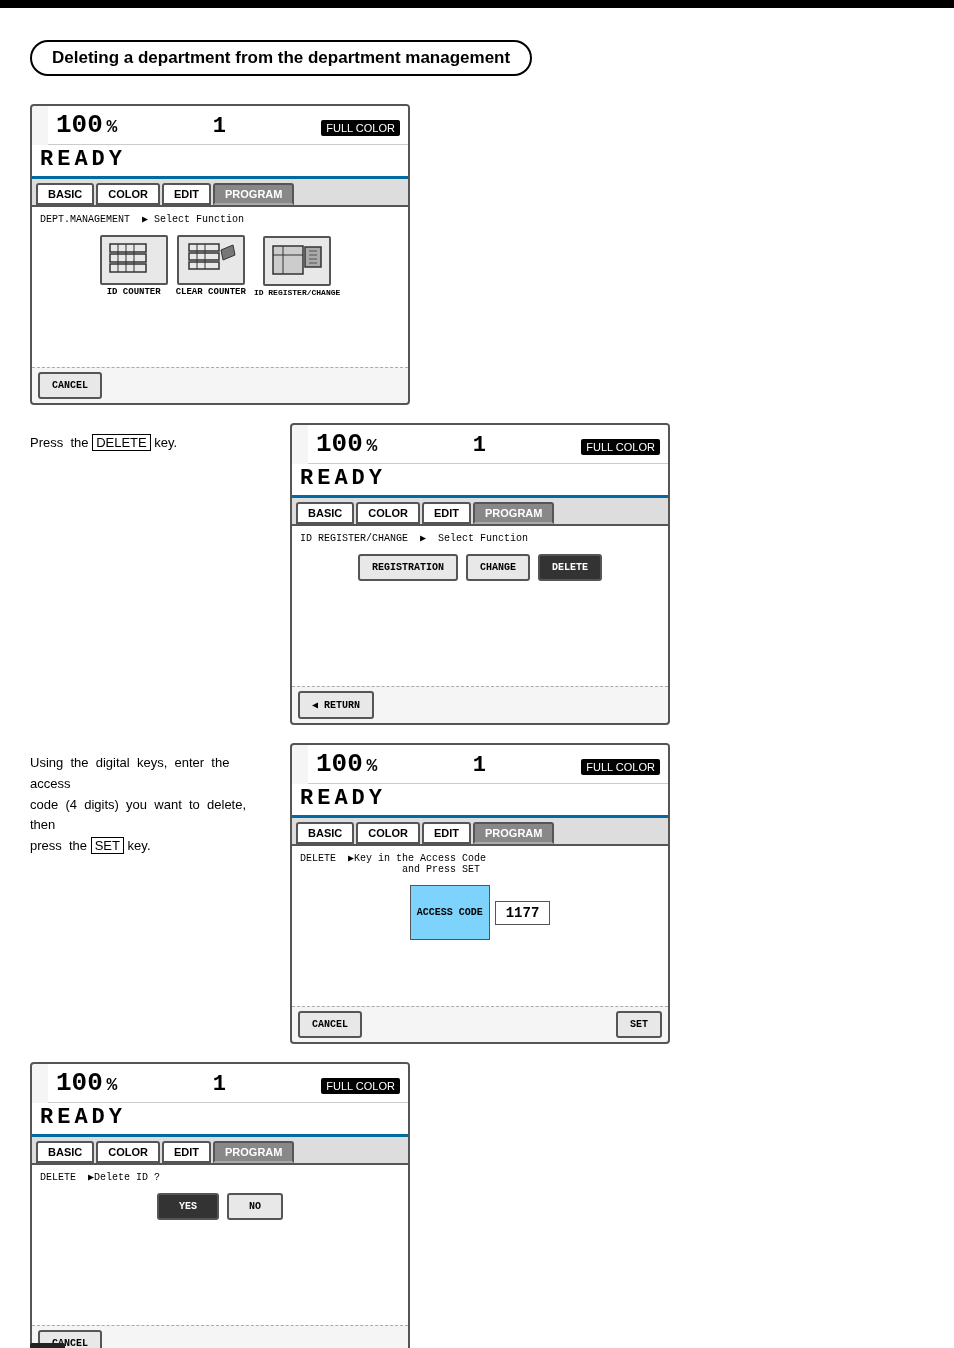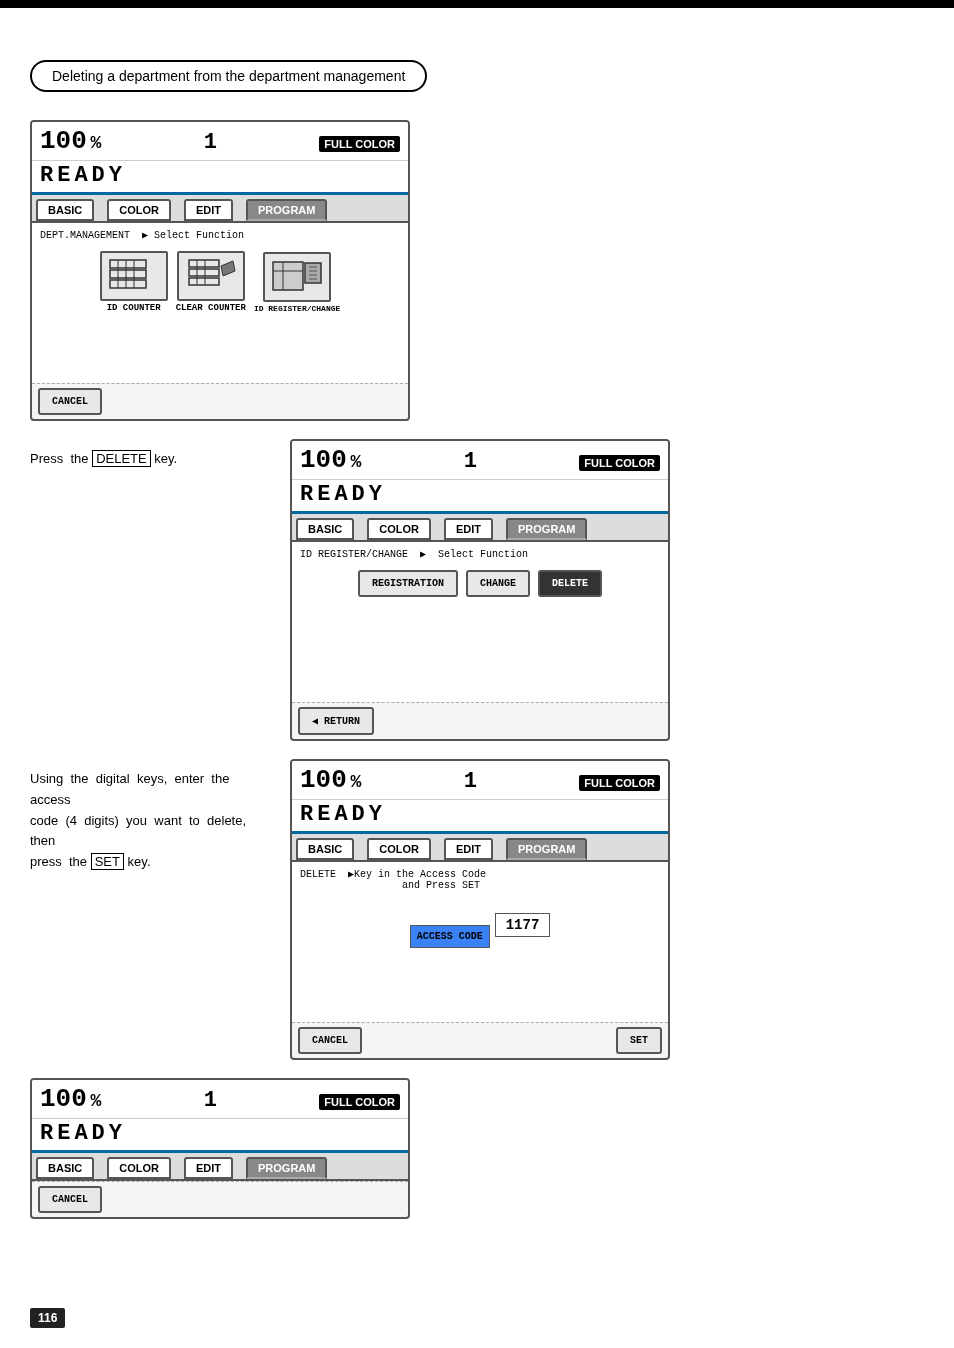--- a/index.html
+++ b/index.html
@@ -40,23 +40,23 @@
       padding: 3px 8px;
       border-radius: 2px;
     }
 
     
     .section-title-box {
       border: 2px solid #000;
       border-radius: 20px;
       padding: 6px 20px;
       display: inline-block;
-      font-size: 14px;
-      font-weight: normal;
-      margin-top: 22px;
+      font-size: 17px;
+      font-weight: bold;
+      margin-top: 2px;
       margin-bottom: 18px;
     }
 
     
     .main-content {
       display: flex;
       flex-direction: column;
       gap: 18px;
       margin-top: 10px;
     }
@@ -87,20 +87,21 @@
     }
 
     
     .screen-header {
       background: #fff;
       padding: 4px 8px;
       display: flex;
       justify-content: space-between;
       align-items: baseline;
       border-bottom: 1px solid #ccc;
+      margin-left: 16px;
     }
 
     .screen-header .percent-val {
       font-size: 26px;
       font-weight: bold;
       font-family: 'Courier New', monospace;
     }
 
     .screen-header .percent-sym {
       font-size: 18px;
@@ -109,21 +110,21 @@
     }
 
     .screen-header .copy-num {
       font-size: 22px;
       font-weight: bold;
       font-family: 'Courier New', monospace;
     }
 
     .screen-header .full-color {
       font-size: 11px;
-      font-weight: bold;
+      font-weight: normal;
       background: #000;
       color: #fff;
       padding: 2px 5px;
       border-radius: 2px;
     }
 
     .screen-ready {
       background: #fff;
       padding: 2px 8px 4px 8px;
       font-size: 22px;
@@ -133,21 +134,21 @@
       border-bottom: 3px solid #0369a1;
     }
 
     
     .tab-bar {
       display: flex;
       flex-direction: row;
       background: #ddd;
       border-bottom: 2px solid #555;
       padding: 4px 4px 0 4px;
-      gap: 13px;
+      gap: 2px;
     }
 
     .tab-btn {
       border: 2px solid #555;
       background: #fff;
       padding: 3px 10px;
       font-size: 11px;
       font-weight: bold;
       border-radius: 3px 3px 0 0;
       cursor: pointer;
@@ -267,24 +268,23 @@
       align-items: center;
       justify-content: center;
       gap: 5px;
       margin: 10px 0;
     }
 
     .access-code-label {
       font-size: 10px;
       font-family: 'Courier New', monospace;
       font-weight: bold;
-      background: #3b82f6;
+      background: #7dd3fc;
       border: 1px solid #555;
-      padding: 5px 6px;
-      margin-top: 24px;
+      padding: 21px 6px;
     }
 
     .access-code-value {
       font-size: 14px;
       font-family: 'Courier New', monospace;
       font-weight: bold;
       background: #fff;
       border: 1px solid #555;
       padding: 3px 10px;
       min-width: 50px;
@@ -501,20 +501,29 @@
             <span class="full-color">FULL COLOR</span>
           </div>
         </div>
         <div class="screen-ready">READY</div>
         <div class="tab-bar">
           <div class="tab-btn">BASIC</div>
           <div class="tab-btn">COLOR</div>
           <div class="tab-btn">EDIT</div>
           <div class="tab-btn program active">PROGRAM</div>
         </div>
+        <div class="screen-body">
+          <div class="screen-status-bar">
+            DELETE &nbsp;<span class="arrow">▶</span>Delete ID ?
+          </div>
+          <div class="screen-buttons">
+            <div class="scr-btn dark wide">YES</div>
+            <div class="scr-btn wide">NO</div>
+          </div>
+        </div>
         <div class="cancel-btn-container">
           <div class="scr-btn">CANCEL</div>
         </div>
       </div>
     </div>
 
   </div>
 
   <div class="page-number">116</div>
 </div>

